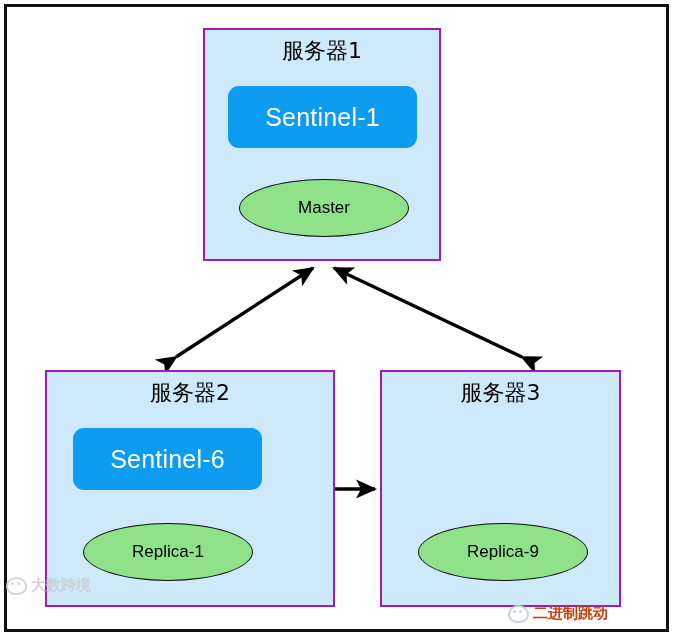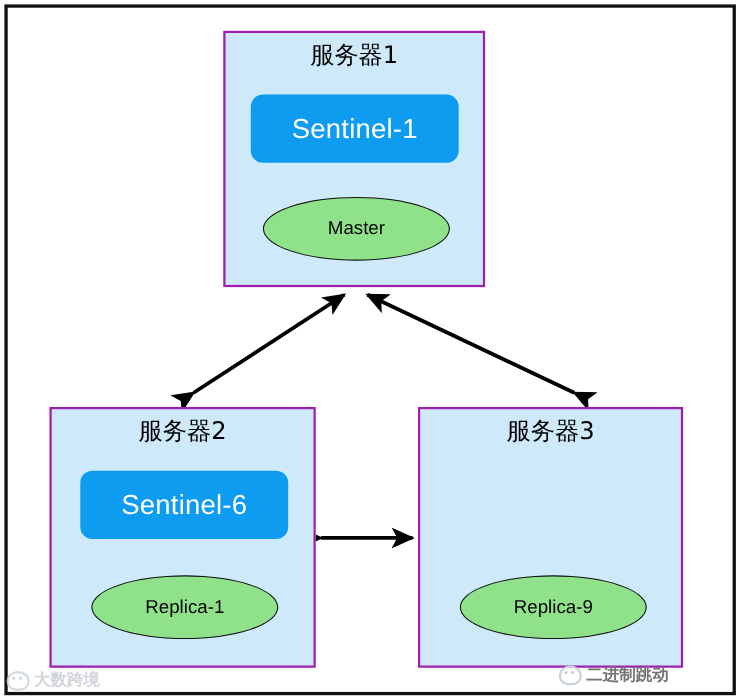--- a/index.html
+++ b/index.html
@@ -88,32 +88,32 @@
   .watermark {
     position: absolute;
     white-space: nowrap;
     display: flex;
     align-items: center;
     gap: 4px;
     pointer-events: none;
   }
   #wm-left {
     left: 6px;
-    top: 609px;
+    top: 576px;
     font-size: 15px;
     color: #c9cdd2;
     opacity: 0.85;
     font-family: "DejaVu Sans", "Liberation Sans", sans-serif;
     font-weight: bold;
   }
   #wm-right {
     left: 508px;
     top: 604px;
     font-size: 15px;
-    color: #737373;
+    color: #c2410c;
     font-family: "DejaVu Sans", "Liberation Sans", sans-serif;
     font-weight: bold;
   }
   .wm-badge {
     display: inline-block;
     width: 17px;
     height: 14px;
     border-radius: 50% 50% 45% 45%;
     border: 2px solid #c9d3da;
     position: relative;
@@ -157,21 +157,21 @@
       <line x1="292" y1="489" x2="375" y2="489" stroke="#000000" stroke-width="3.4" marker-start="url(#ah)" marker-end="url(#ah)"></line>
     </g>
   </svg>
 
   <div class="server-box" id="box-server1" style="left:203px; top:28px; width:238px; height:233px;">
     <div class="server-title">服务器1</div>
     <div class="sentinel" style="left:23px; top:56px; width:189px; height:62px;">Sentinel-1</div>
     <div class="node-ellipse" style="left:34px; top:149px; width:170px; height:58px;">Master</div>
   </div>
 
-  <div class="server-box" id="box-server2" style="left:45px; top:370px; width:242px; height:237px;">
+  <div class="server-box" id="box-server2" style="left:45px; top:370px; width:290px; height:237px;">
     <div class="server-title">服务器2</div>
     <div class="sentinel" style="left:26px; top:56px; width:189px; height:62px;">Sentinel-6</div>
     <div class="node-ellipse" style="left:36px; top:151px; width:170px; height:58px;">Replica-1</div>
   </div>
 
   <div class="server-box" id="box-server3" style="left:380px; top:370px; width:241px; height:237px;">
     <div class="server-title">服务器3</div>
     <div class="node-ellipse" style="left:36px; top:151px; width:170px; height:58px;">Replica-9</div>
   </div>
 

